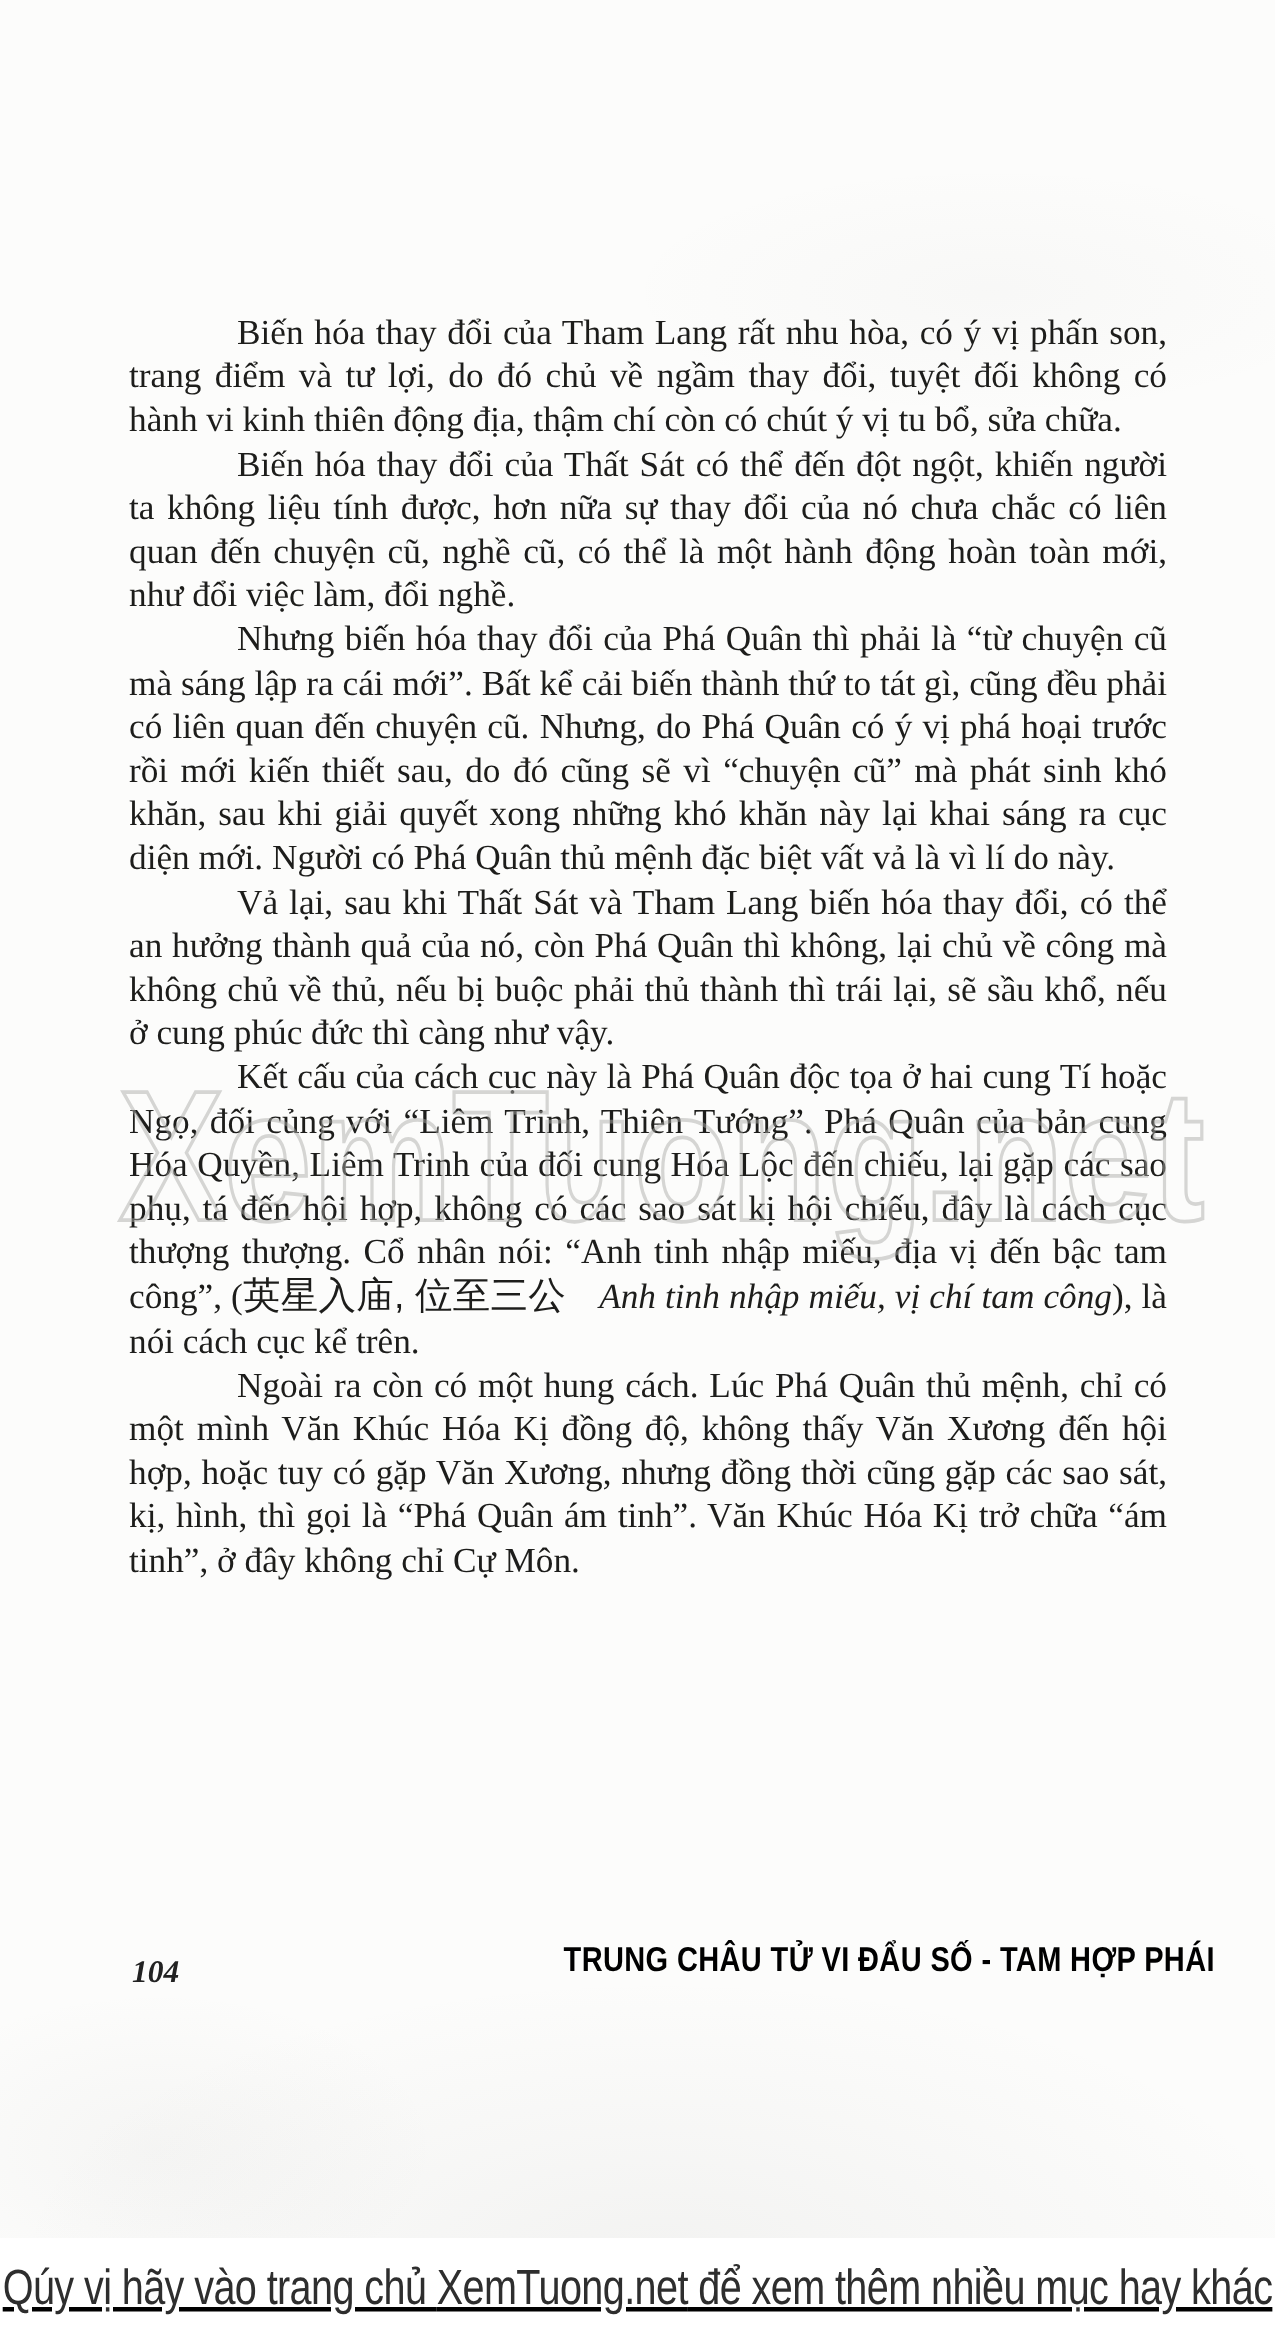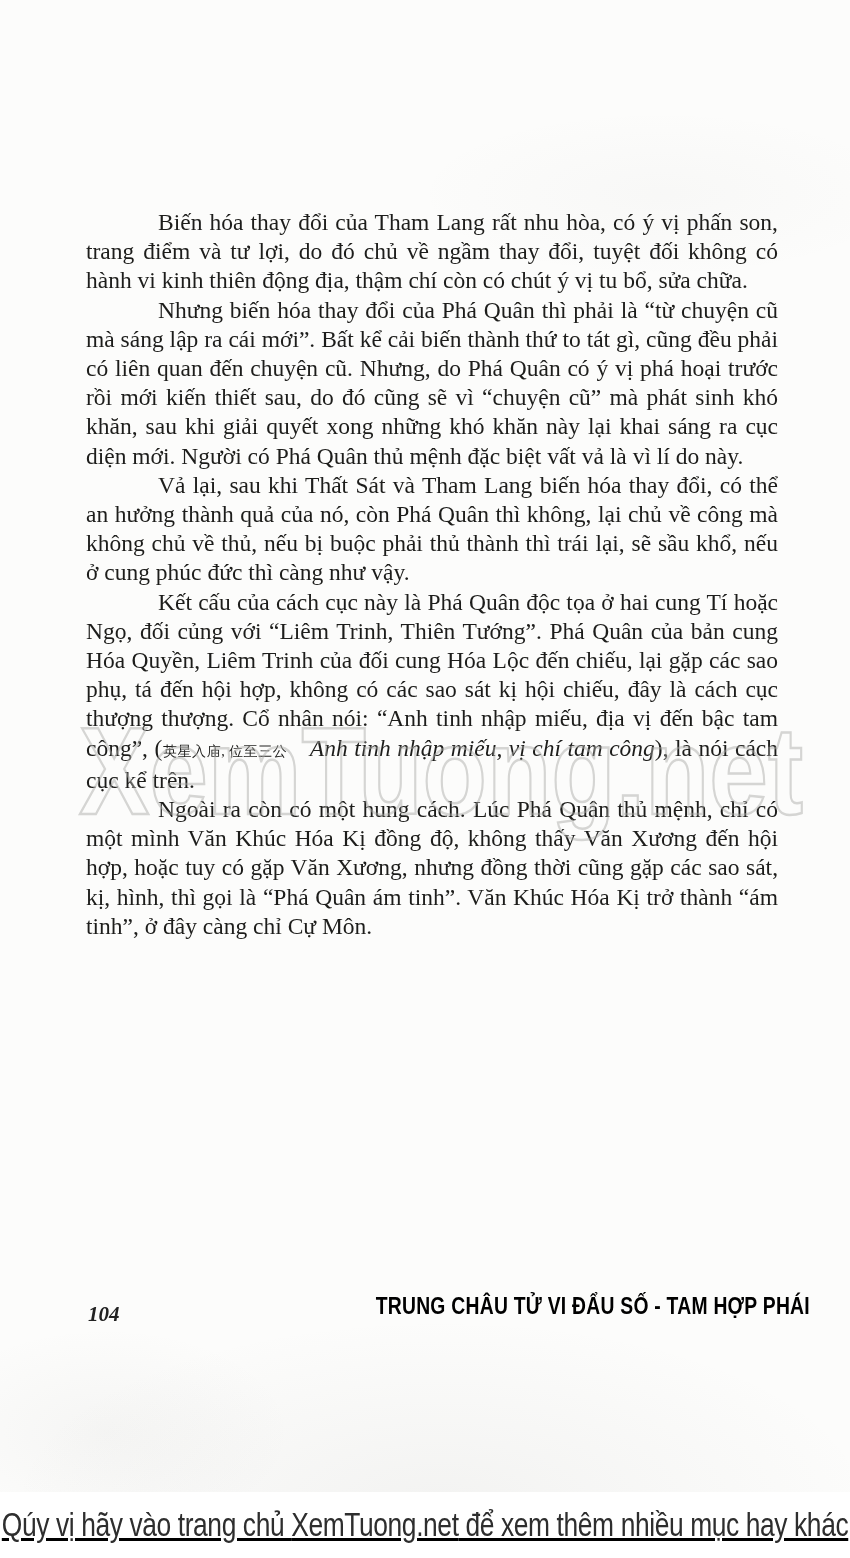--- a/index.html
+++ b/index.html
@@ -20,22 +20,22 @@
     padding-left: 32px;
   }
   .body-text{
     position:absolute;left:86px;top:208px;width:692px;
     font-size:23.5px;line-height:29.2px;
     color:#1d1d1b;
     text-align:justify;
   }
   .body-text p{margin:0;text-indent:72px;}
   .cjk{
-    font-family:Liberation Serif, serif;
-    font-size:14px;
+    font-family:Liberation Sans, sans-serif;
+    font-size:25px;
   }
   .vi-italic{font-style:italic;margin-left:16px;}
   
   .watermark{
     position:absolute;left:50%;top:700px;
     transform:translateX(-50%) scaleX(0.85);
     transform-origin:center top;
     font-family:"Liberation Sans", sans-serif;
     font-weight:bold;
     font-size:124px;
@@ -75,26 +75,27 @@
   }
   .banner-inner .promo-link{color:#2e2e2e;text-decoration:none;}
 </style>
 </head>
 <body>
 
 <div class="scan">
 
   <div class="body-text">
     <p><span>Biến hóa thay đổi của Tham Lang rất nhu hòa, có ý vị phấn son, trang điểm và tư lợi, do đó chủ về ngầm thay đổi, tuyệt đối không có hành vi kinh thiên động địa, thậm chí còn có chút ý vị tu bổ, sửa chữa.</span></p>
+    <p><span>Biến hóa thay đổi của Thất Sát có thể đến đột ngột, khiến người ta không liệu tính được, hơn nữa sự thay đổi của nó chưa chắc có liên quan đến chuyện cũ, nghề cũ, có thể là một hành động hoàn toàn mới, như đổi việc làm, đổi nghề.</span></p>
     <p><span>Nhưng biến hóa thay đổi của Phá Quân thì phải là “từ chuyện cũ mà sáng lập ra cái mới”. Bất kể cải biến thành thứ to tát gì, cũng đều phải có liên quan đến chuyện cũ. Nhưng, do Phá Quân có ý vị phá hoại trước rồi mới kiến thiết sau, do đó cũng sẽ vì “chuyện cũ” mà phát sinh khó khăn, sau khi giải quyết xong những khó khăn này lại khai sáng ra cục diện mới. Người có Phá Quân thủ mệnh đặc biệt vất vả là vì lí do này.</span></p>
     <p><span>Vả lại, sau khi Thất Sát và Tham Lang biến hóa thay đổi, có thể an hưởng thành quả của nó, còn Phá Quân thì không, lại chủ về công mà không chủ về thủ, nếu bị buộc phải thủ thành thì trái lại, sẽ sầu khổ, nếu ở cung phúc đức thì càng như vậy.</span></p>
     <p>
       <span>Kết cấu của cách cục này là Phá Quân độc tọa ở hai cung Tí hoặc Ngọ, đối củng với “Liêm Trinh, Thiên Tướng”. Phá Quân của bản cung Hóa Quyền, Liêm Trinh của đối cung Hóa Lộc đến chiếu, lại gặp các sao phụ, tá đến hội hợp, không có các sao sát kị hội chiếu, đây là cách cục thượng thượng. Cổ nhân nói: “Anh tinh nhập miếu, địa vị đến bậc tam công”, (</span><span class="cjk">英星入庙, 位至三公</span><span class="vi-italic"> Anh tinh nhập miếu, vị chí tam công</span><span>), là nói cách cục kể trên.</span>
     </p>
-    <p><span>Ngoài ra còn có một hung cách. Lúc Phá Quân thủ mệnh, chỉ có một mình Văn Khúc Hóa Kị đồng độ, không thấy Văn Xương đến hội hợp, hoặc tuy có gặp Văn Xương, nhưng đồng thời cũng gặp các sao sát, kị, hình, thì gọi là “Phá Quân ám tinh”. Văn Khúc Hóa Kị trở thành “ám tinh”, ở đây càng chỉ Cự Môn.</span></p>
+    <p><span>Ngoài ra còn có một hung cách. Lúc Phá Quân thủ mệnh, chỉ có một mình Văn Khúc Hóa Kị đồng độ, không thấy Văn Xương đến hội hợp, hoặc tuy có gặp Văn Xương, nhưng đồng thời cũng gặp các sao sát, kị, hình, thì gọi là “Phá Quân ám tinh”. Văn Khúc Hóa Kị trở chữa “ám tinh”, ở đây không chỉ Cự Môn.</span></p>
   </div>
 
   <div class="watermark">XemTuong.net</div>
 
   <div class="page-number">104</div>
   <div class="running-title">TRUNG CHÂU TỬ VI ĐẨU SỐ - TAM HỢP PHÁI</div>
 
 </div>
 
 <div class="banner">

